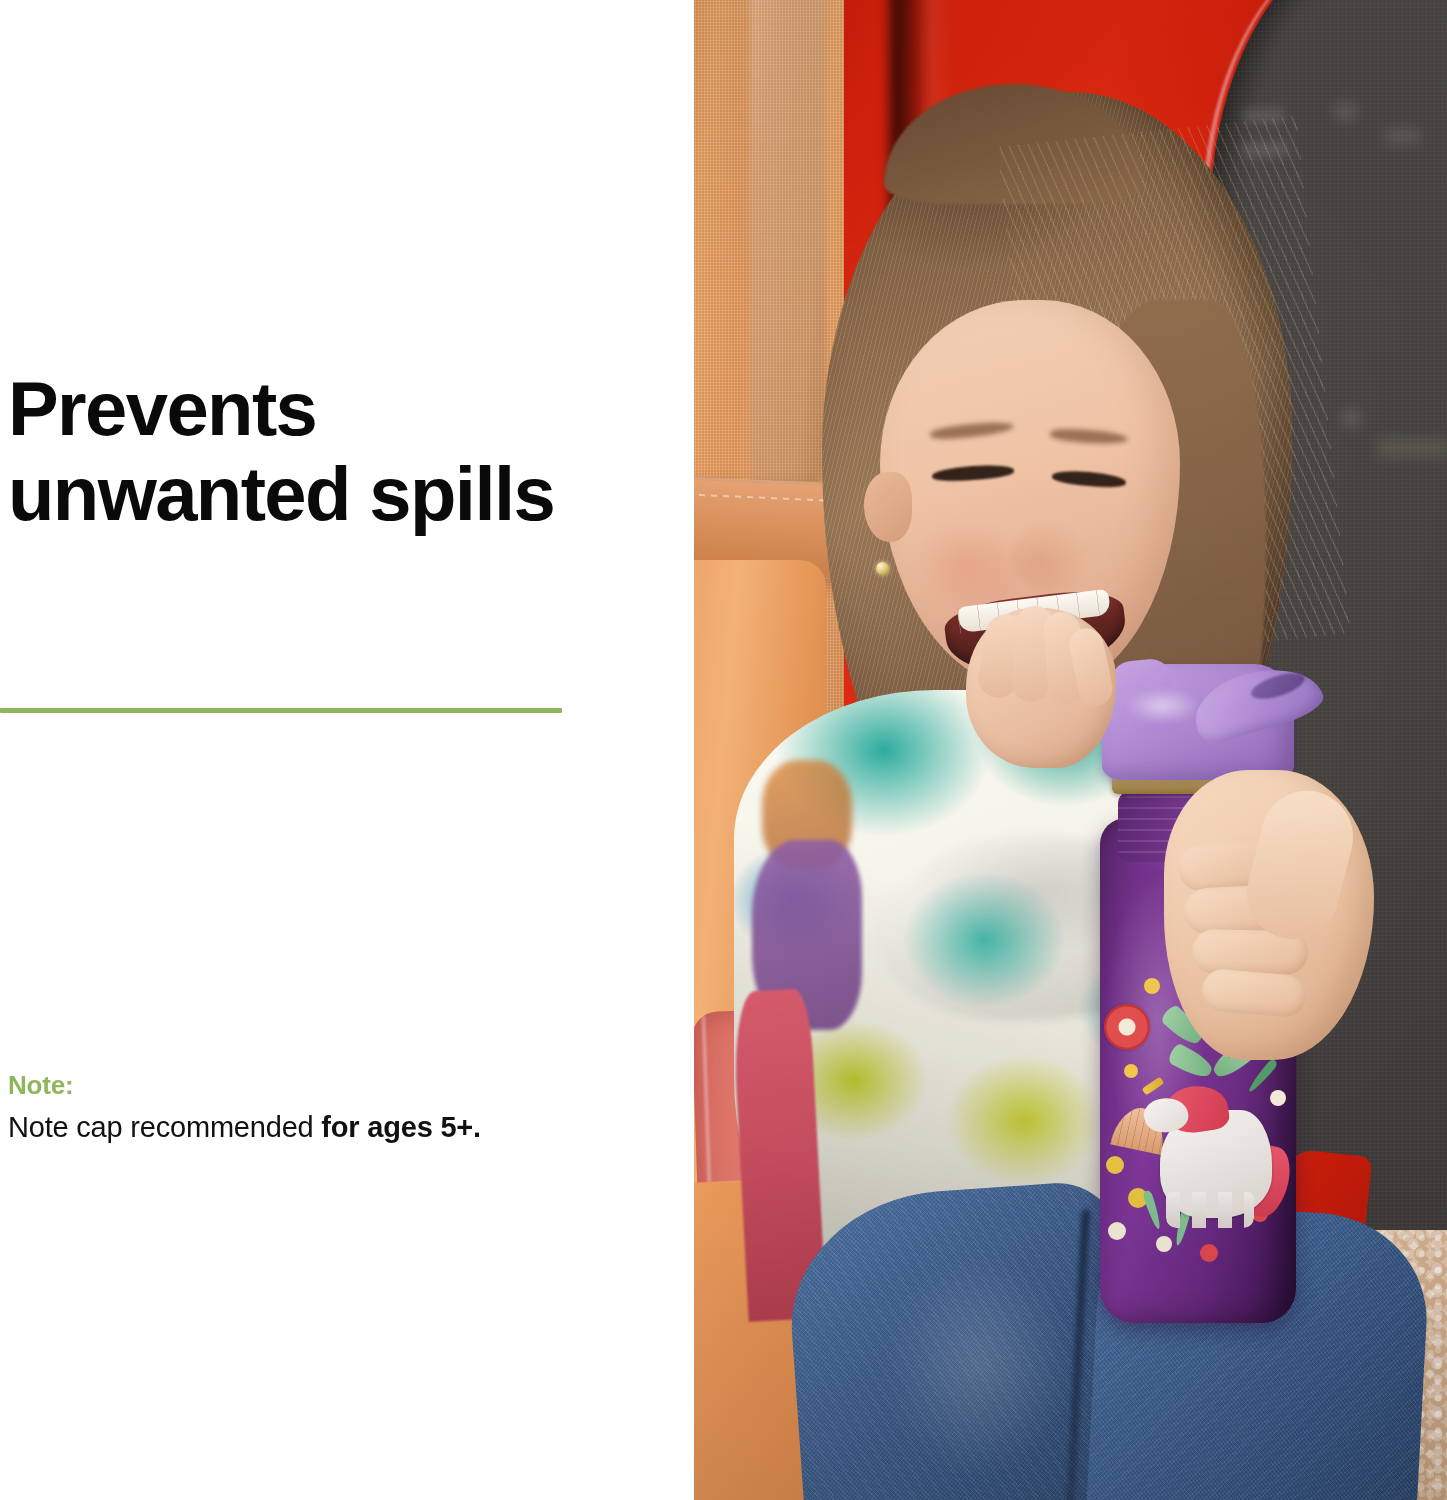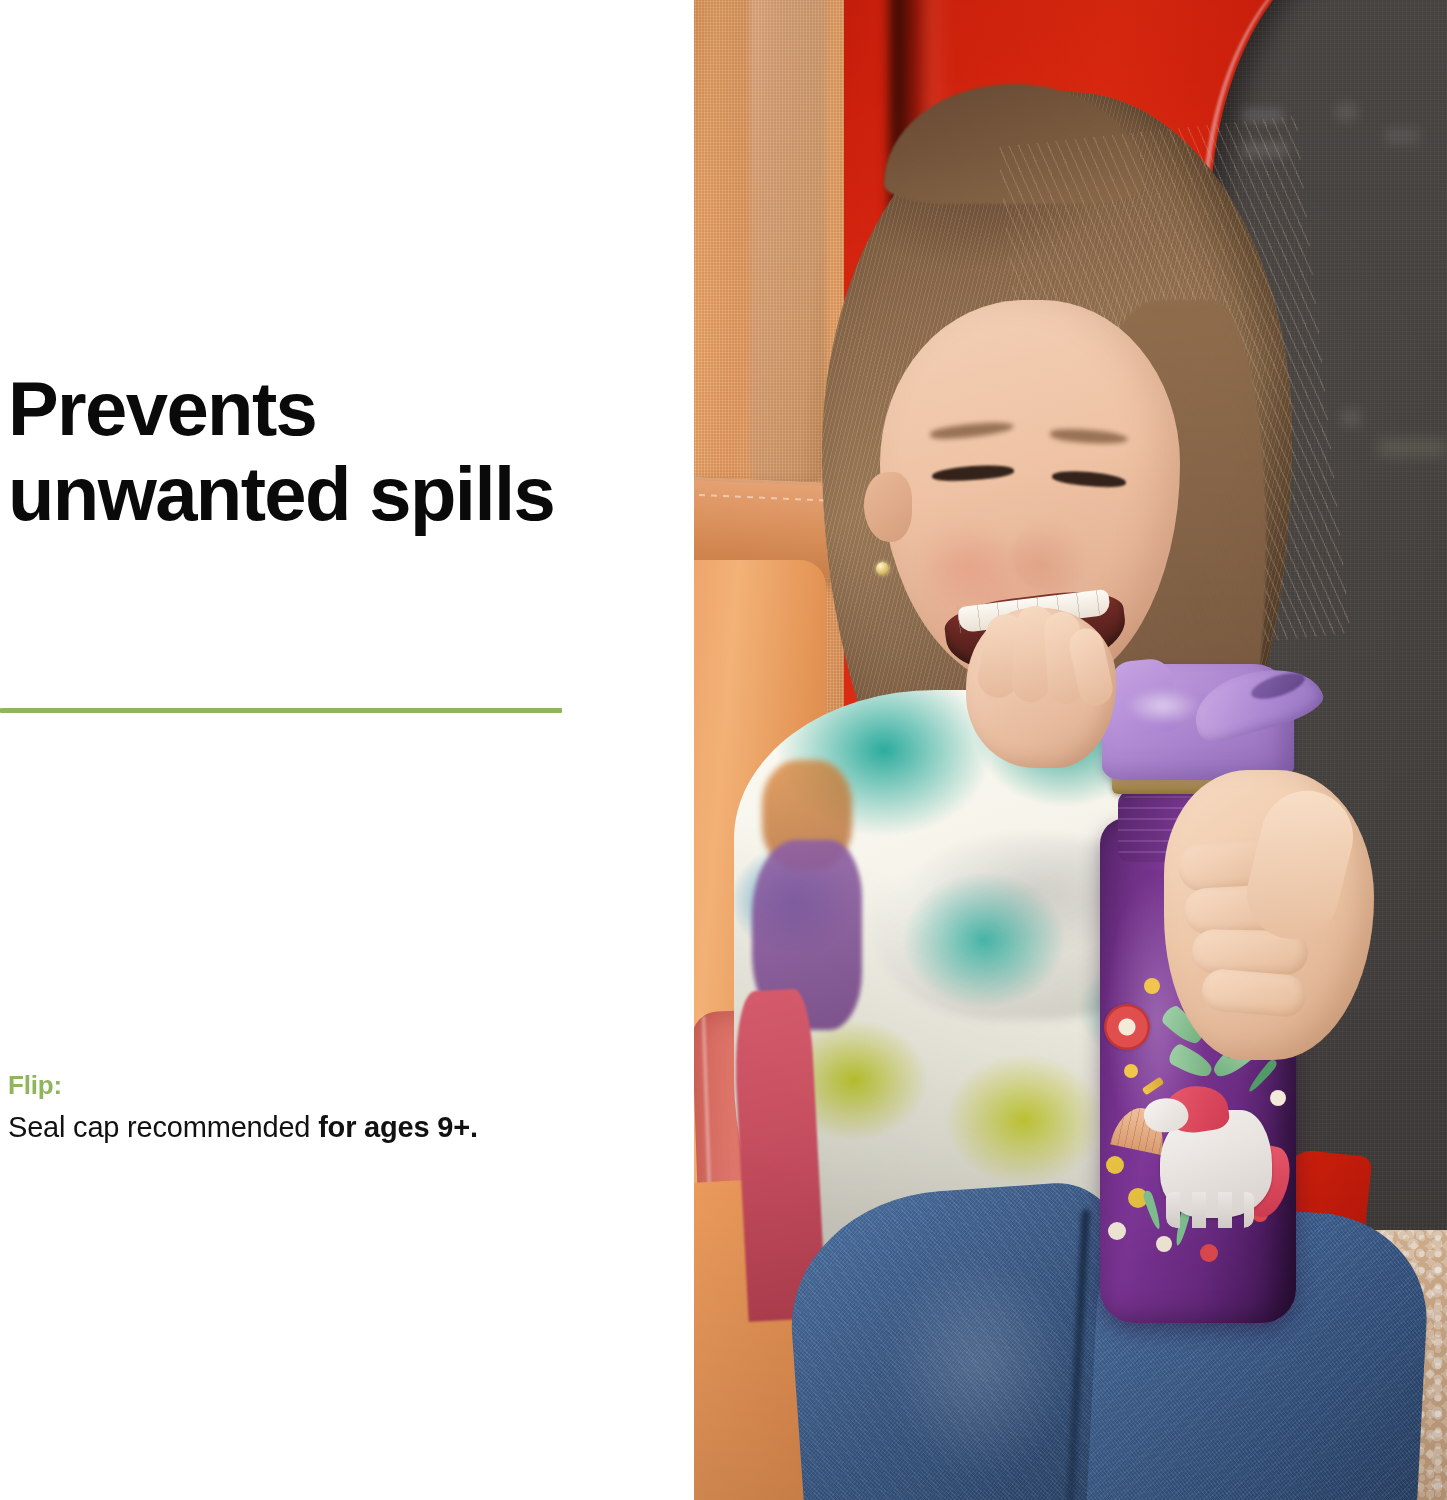--- a/index.html
+++ b/index.html
@@ -508,22 +508,22 @@
 <div class="page">
 
   <section class="copy-panel">
 
     <h1 class="headline">Prevents unwanted spills</h1>
 
     <div class="divider"></div>
 
 
     <div class="note-block">
-      <div class="note-label">Flip:</div>
-      <div class="note-text"><span>Seal cap recommended </span><b>for ages 9+.</b></div>
+      <div class="note-label">Note:</div>
+      <div class="note-text"><span>Note cap recommended </span><b>for ages 5+.</b></div>
     </div>
 
   </section>
 
   <figure class="photo">
 
     <div class="tent-red"></div>
     <div class="tent-seam"></div>
     <div class="tent-seam2"></div>
 

